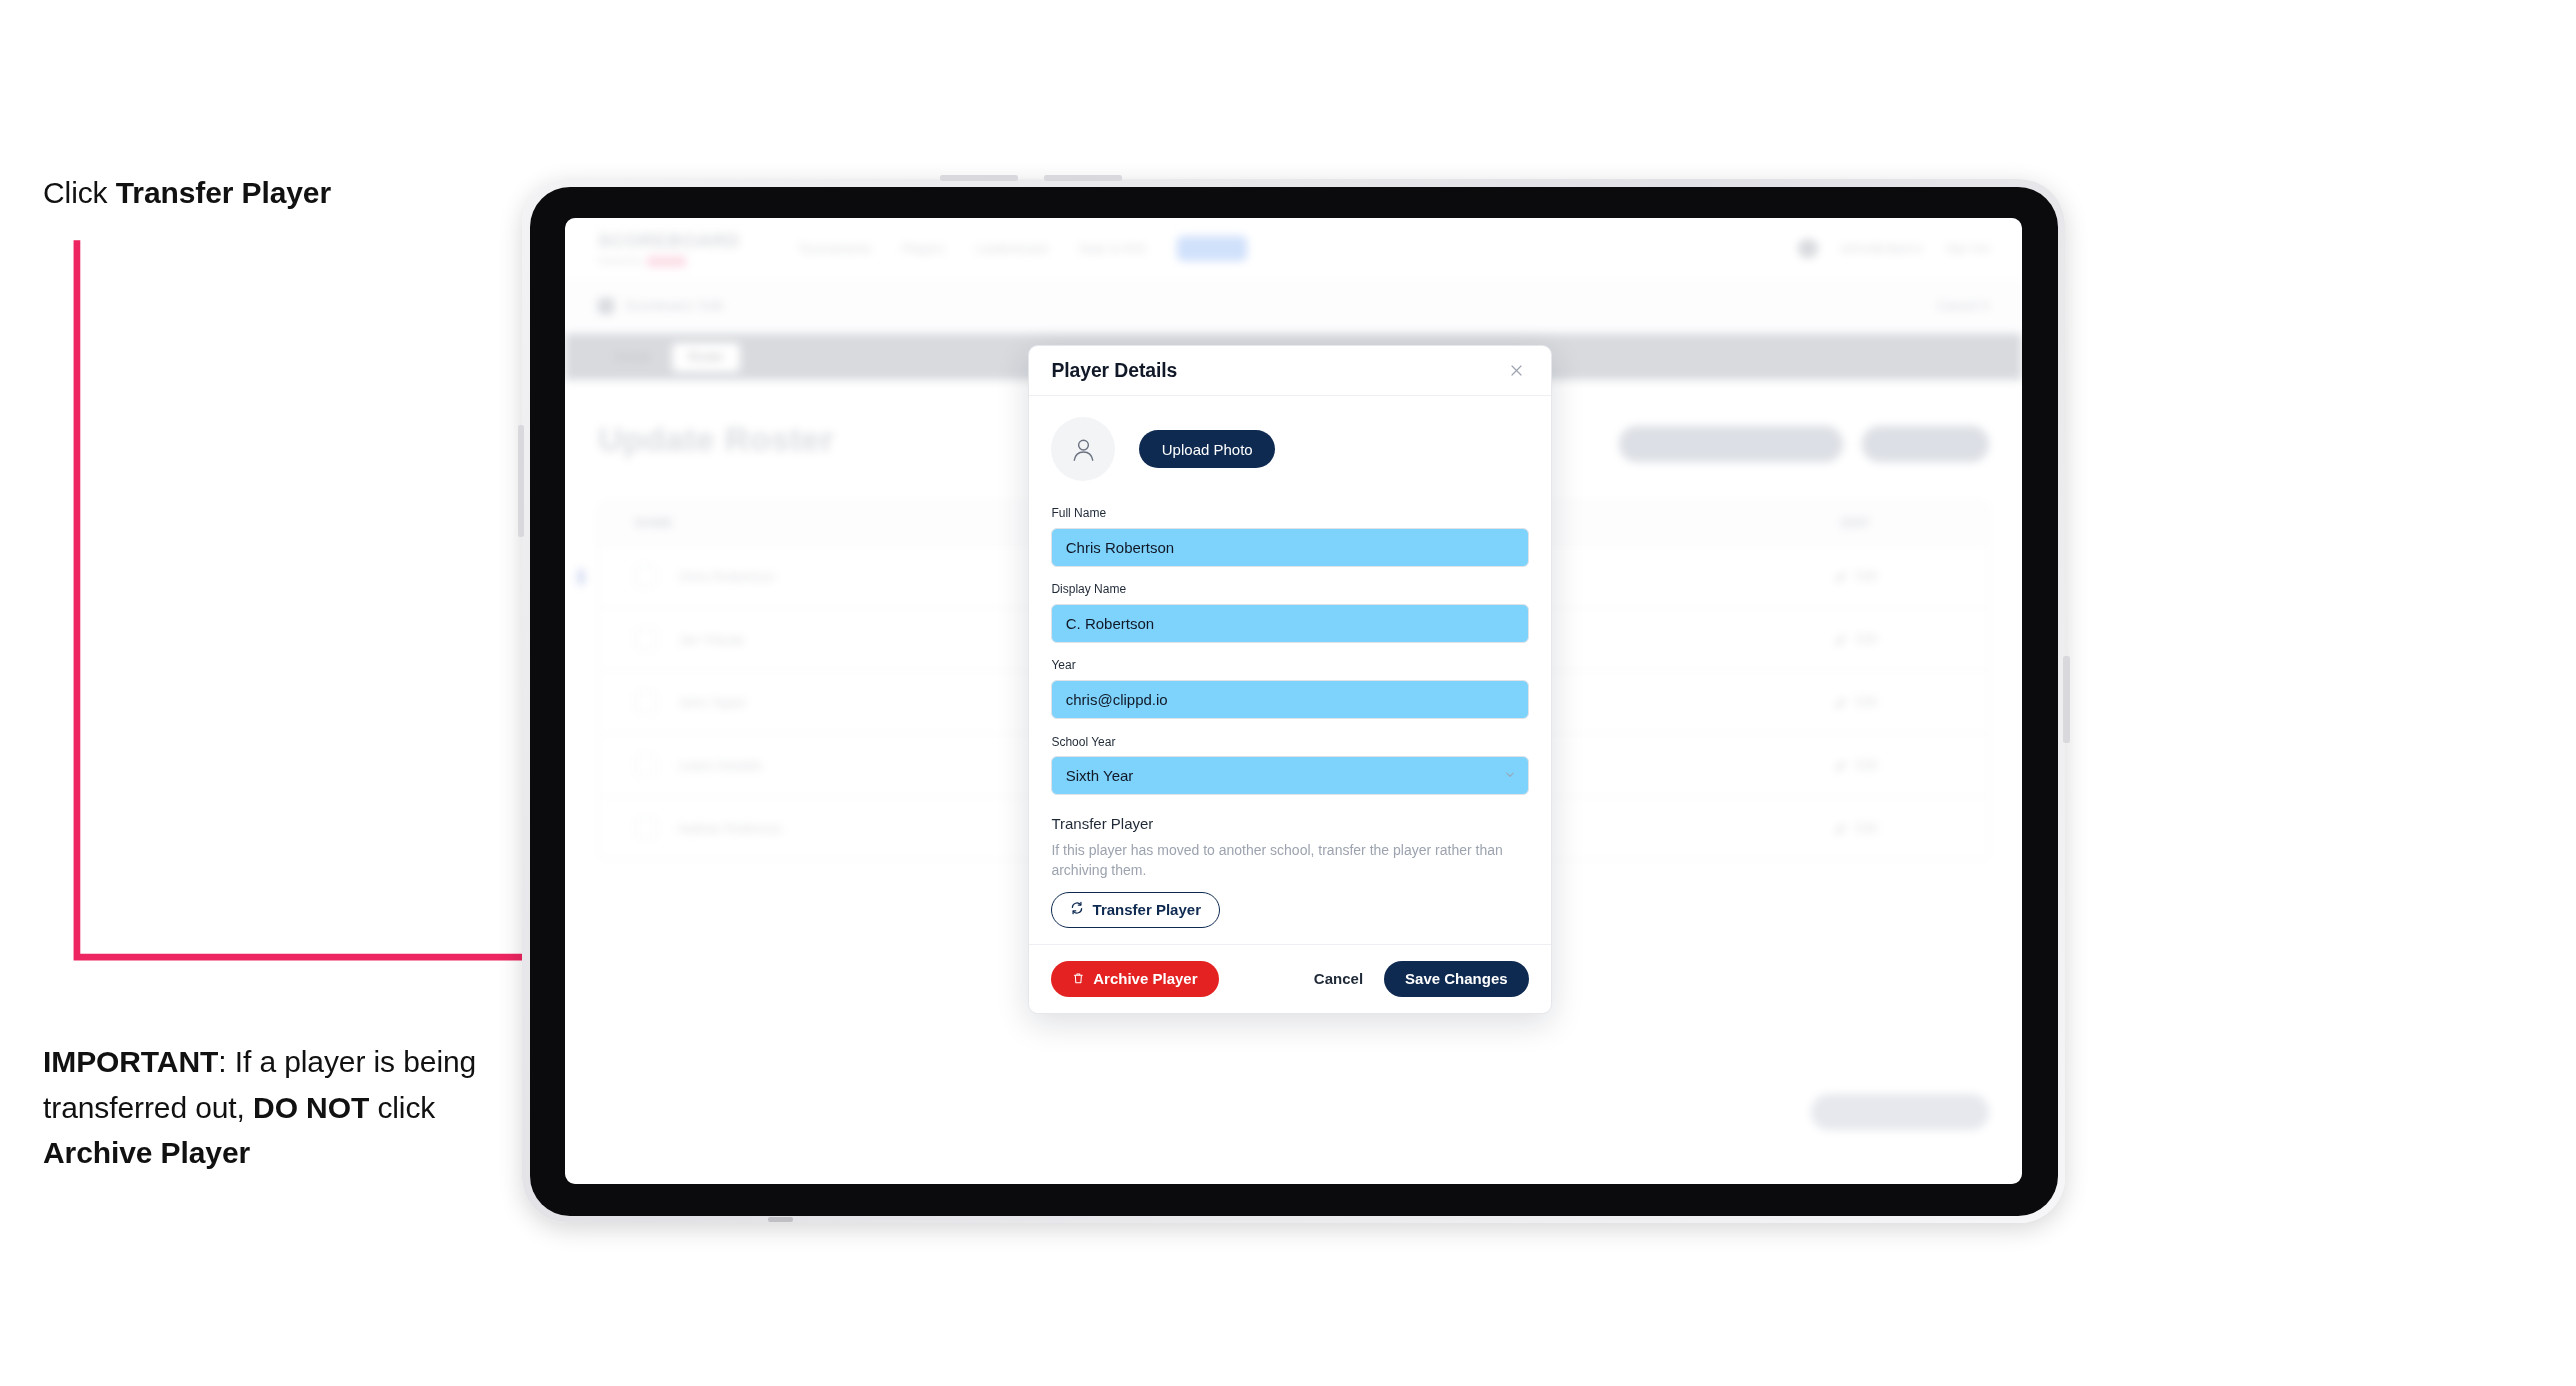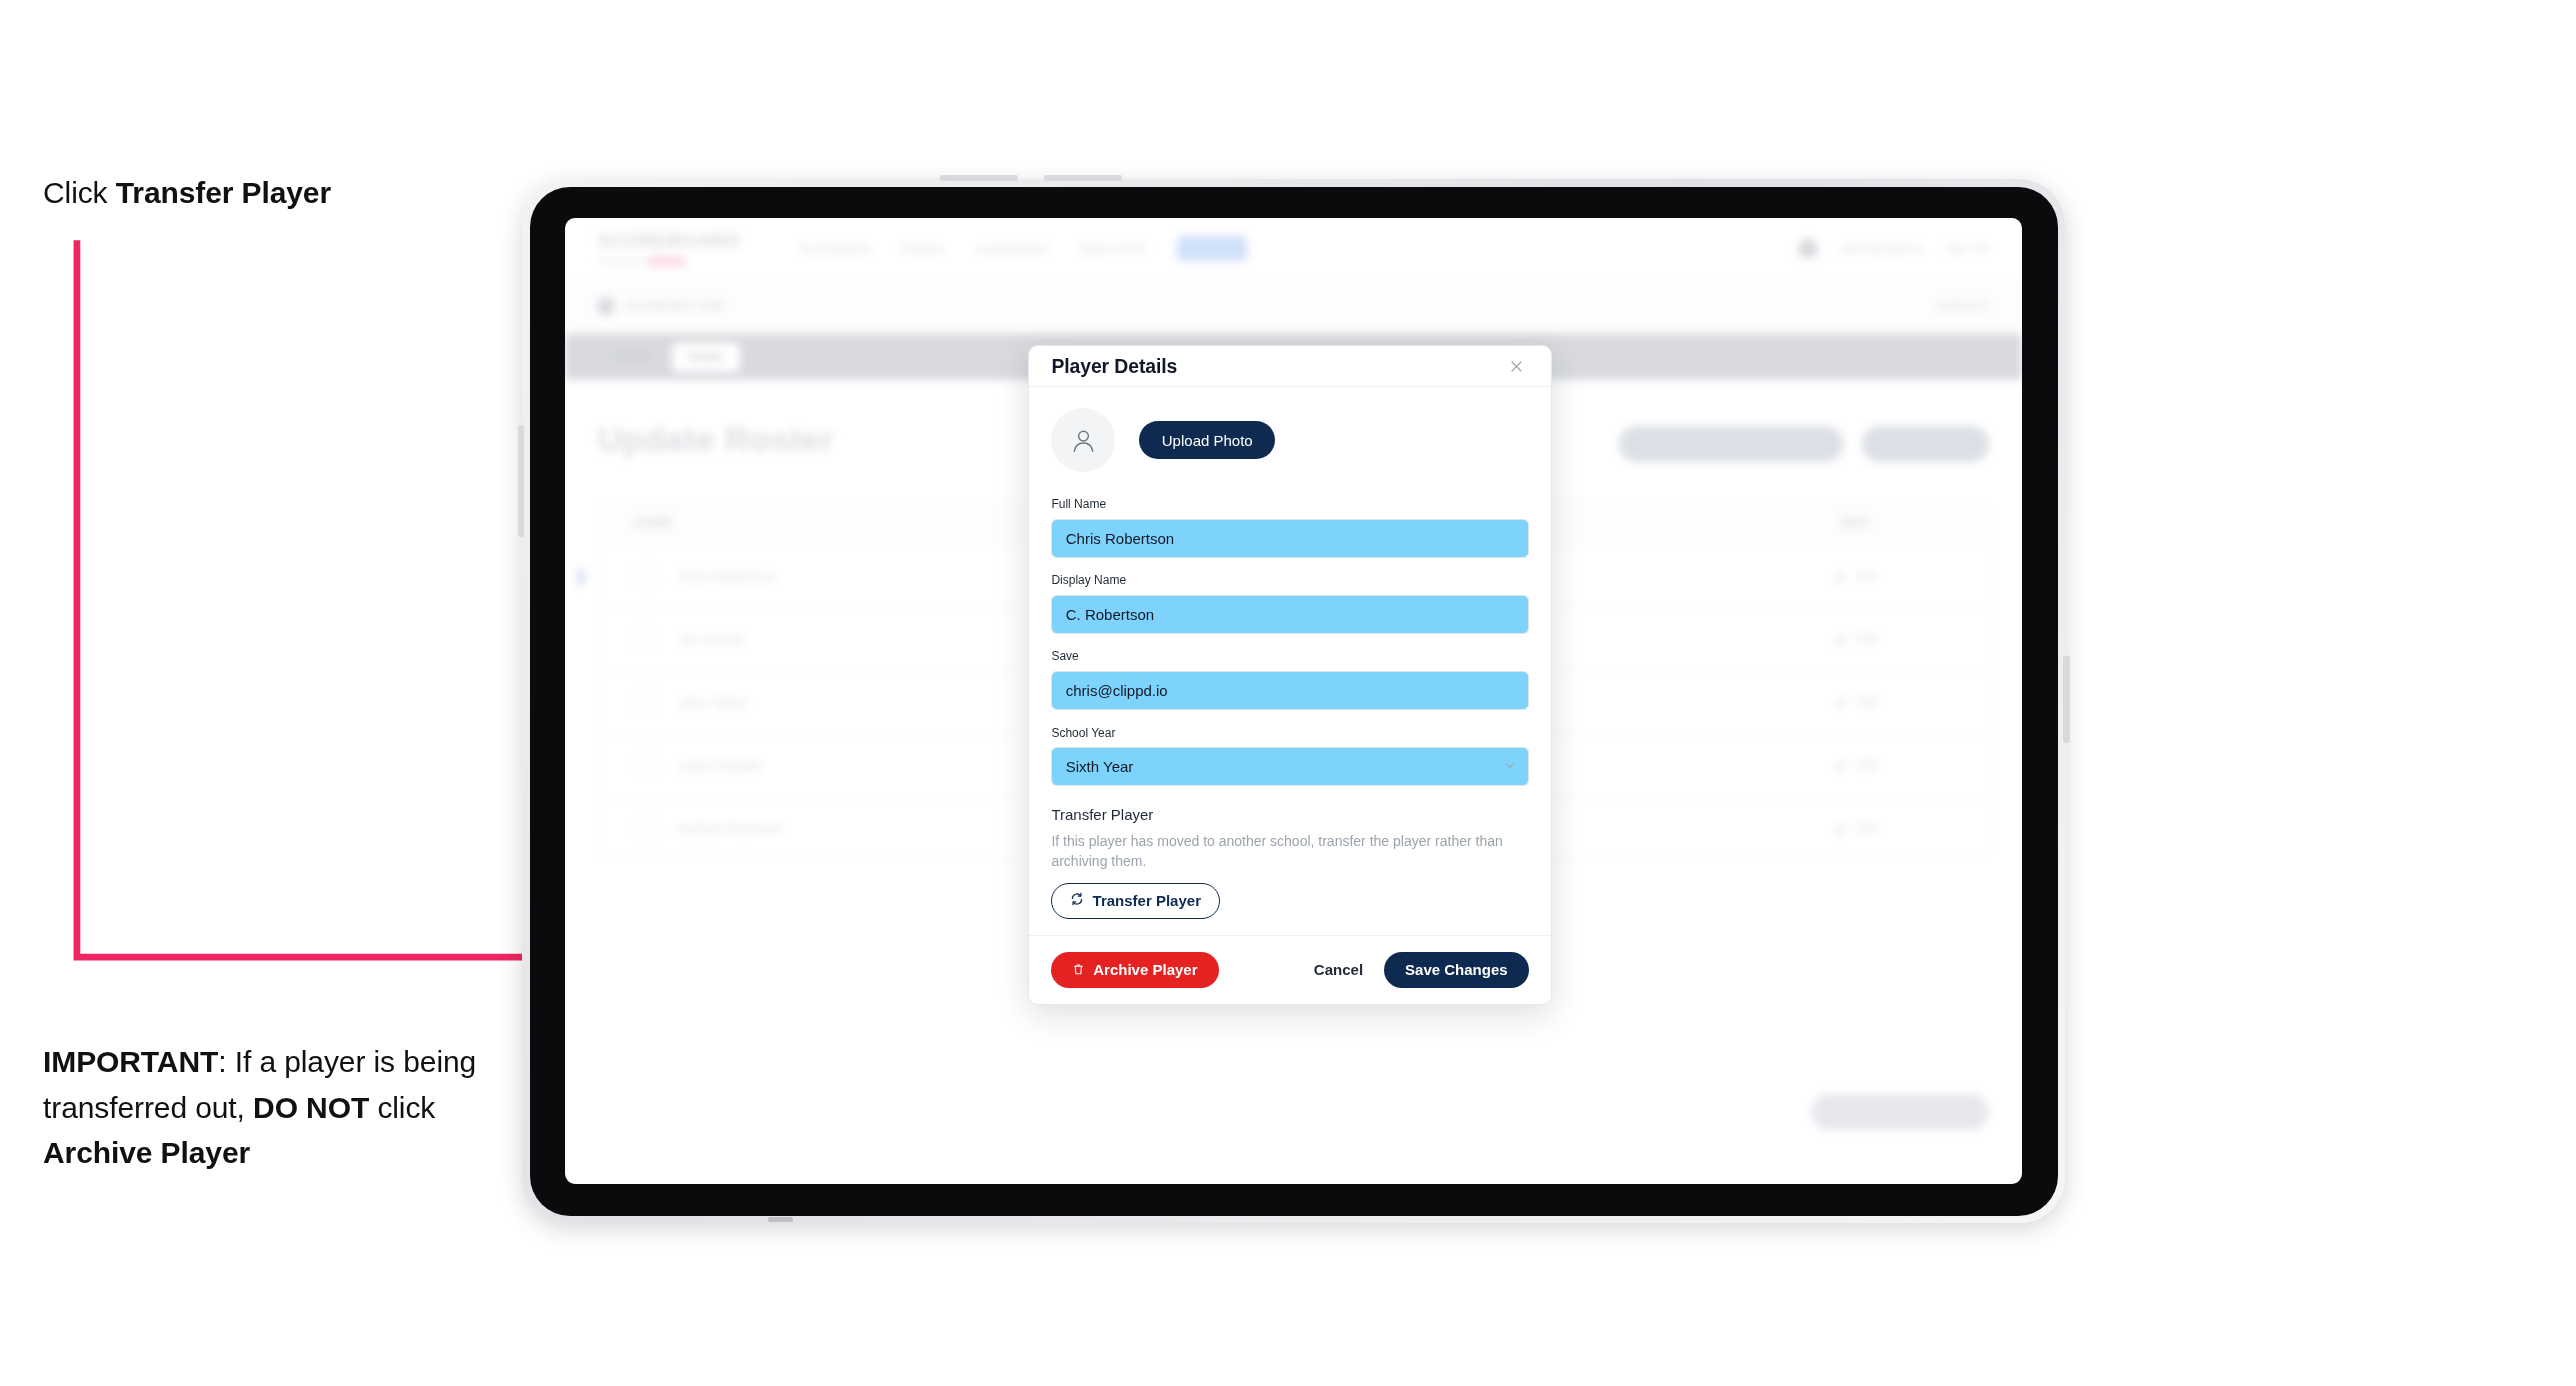--- a/index.html
+++ b/index.html
@@ -156,21 +156,21 @@
     left: 1028px;
     top: 345px;
     width: 524px;
     background: #ffffff;
     border: 0.7px solid #e5e7eb;
     border-radius: 9.7px;
     box-shadow: 0 9px 33px rgba(15,23,42,0.14);
     overflow: hidden;
   }
   .modal-header {
-    height: 41px;
+    height: 50px;
     display: flex;
     align-items: center;
     padding: 0 22.4px;
     border-bottom: 0.7px solid #edeff2;
   }
   .modal-title { font-size: 19.4px; font-weight: 600; color: #111827; letter-spacing: -0.1px; }
   .modal-close {
     margin-left: auto; width: 25px; height: 25px;
     display: flex; align-items: center; justify-content: center;
     cursor: pointer; color: #9ca3af;
@@ -398,21 +398,21 @@
         <label class="field-label">Full Name</label>
         <input class="field-input" type="text" value="Chris Robertson" style="">
       </div>
 
       <div class="field">
         <label class="field-label">Display Name</label>
         <input class="field-input" type="text" value="C. Robertson" style="">
       </div>
 
       <div class="field">
-        <label class="field-label">Save</label>
+        <label class="field-label">Year</label>
         <input class="field-input" type="text" value="chris@clippd.io" style="">
       </div>
 
       <div class="field">
         <label class="field-label">School Year</label>
         <div class="select-wrap">
           <input class="field-input" type="text" readonly="" value="Sixth Year" style="">
           <span class="chev">
             <svg width="12" height="12" viewBox="0 0 16 16" fill="none">
               <path d="M3.5 6 L8 10.5 L12.5 6" stroke="#9CA3AF" stroke-width="1.4" stroke-linecap="round" stroke-linejoin="round"></path>

